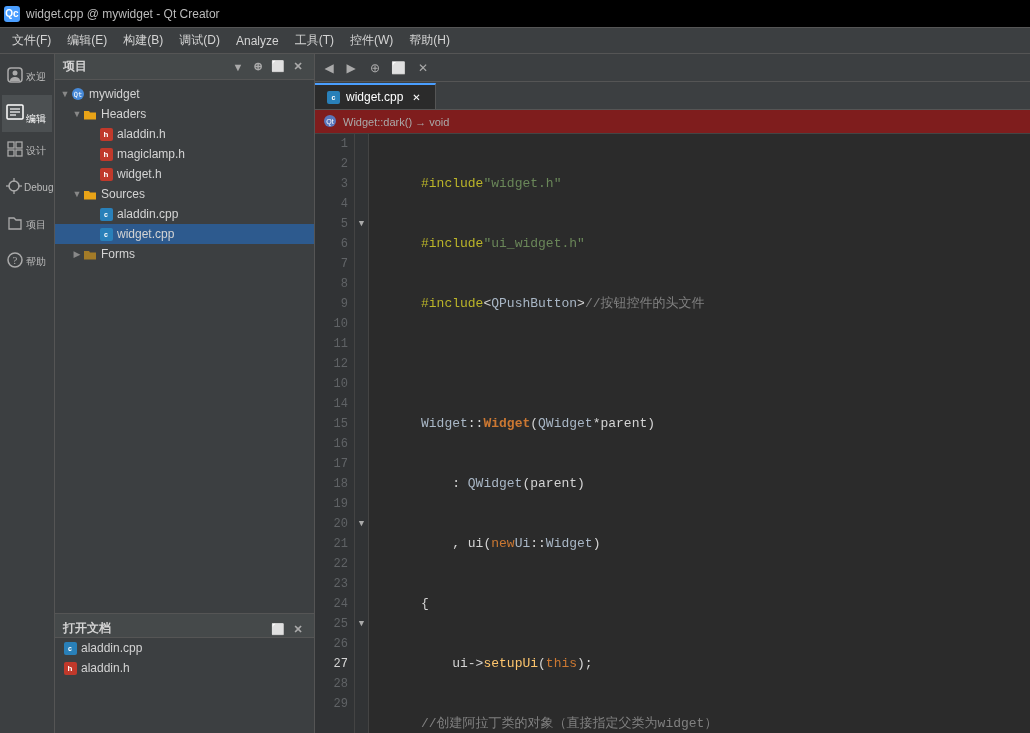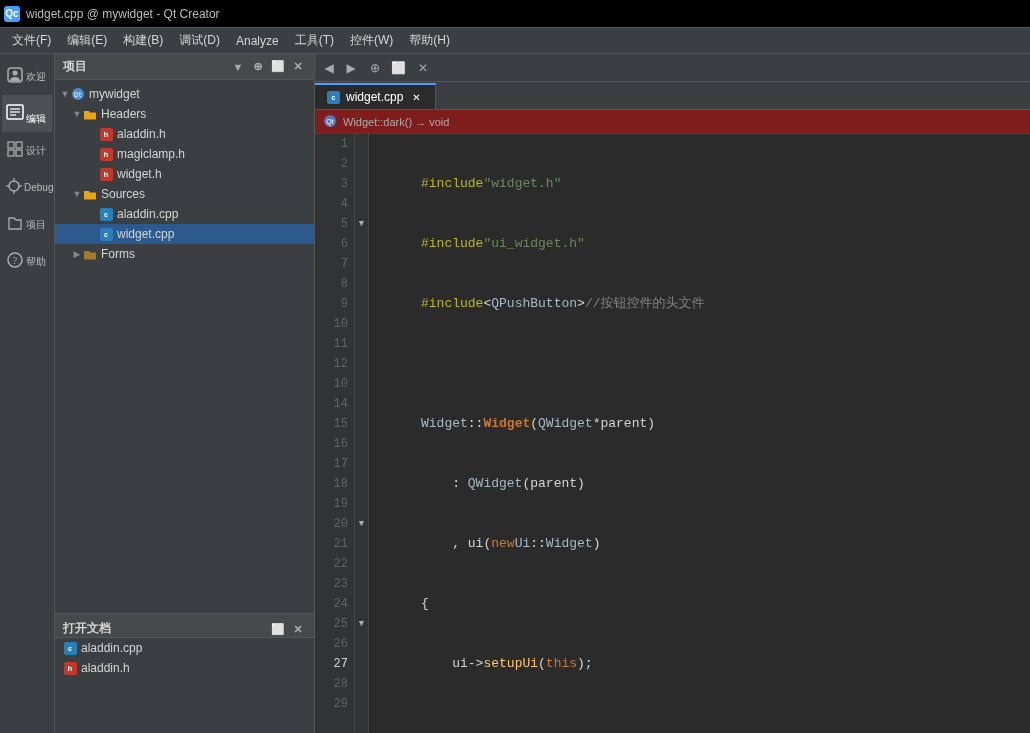--- a/index.html
+++ b/index.html
@@ -617,20 +617,21 @@
       <div class="code-content">
         <div class="code-line"><span class="pp">#include</span> <span class="str">"widget.h"</span></div>
         <div class="code-line"><span class="pp">#include</span> <span class="str">"ui_widget.h"</span></div>
         <div class="code-line"><span class="pp">#include</span>&lt;<span class="cls">QPushButton</span>&gt;<span class="cm">//按钮控件的头文件</span></div>
         <div class="code-line"></div>
         <div class="code-line"><span class="cls">Widget</span>::<span class="kw2">Widget</span>(<span class="cls">QWidget</span> <span class="op">*</span>parent)</div>
         <div class="code-line">    : <span class="cls">QWidget</span>(parent)</div>
         <div class="code-line">    , ui(<span class="kw">new</span> <span class="cls">Ui</span>::<span class="cls">Widget</span>)</div>
         <div class="code-line">{</div>
         <div class="code-line">    ui-&gt;<span class="fn">setupUi</span>(<span class="kw">this</span>);</div>
+        <div class="code-line">    <span class="cm">//创建阿拉丁类的对象（直接指定父类为widget）</span></div>
         
         
         
         
         
         
         
         
         
         

